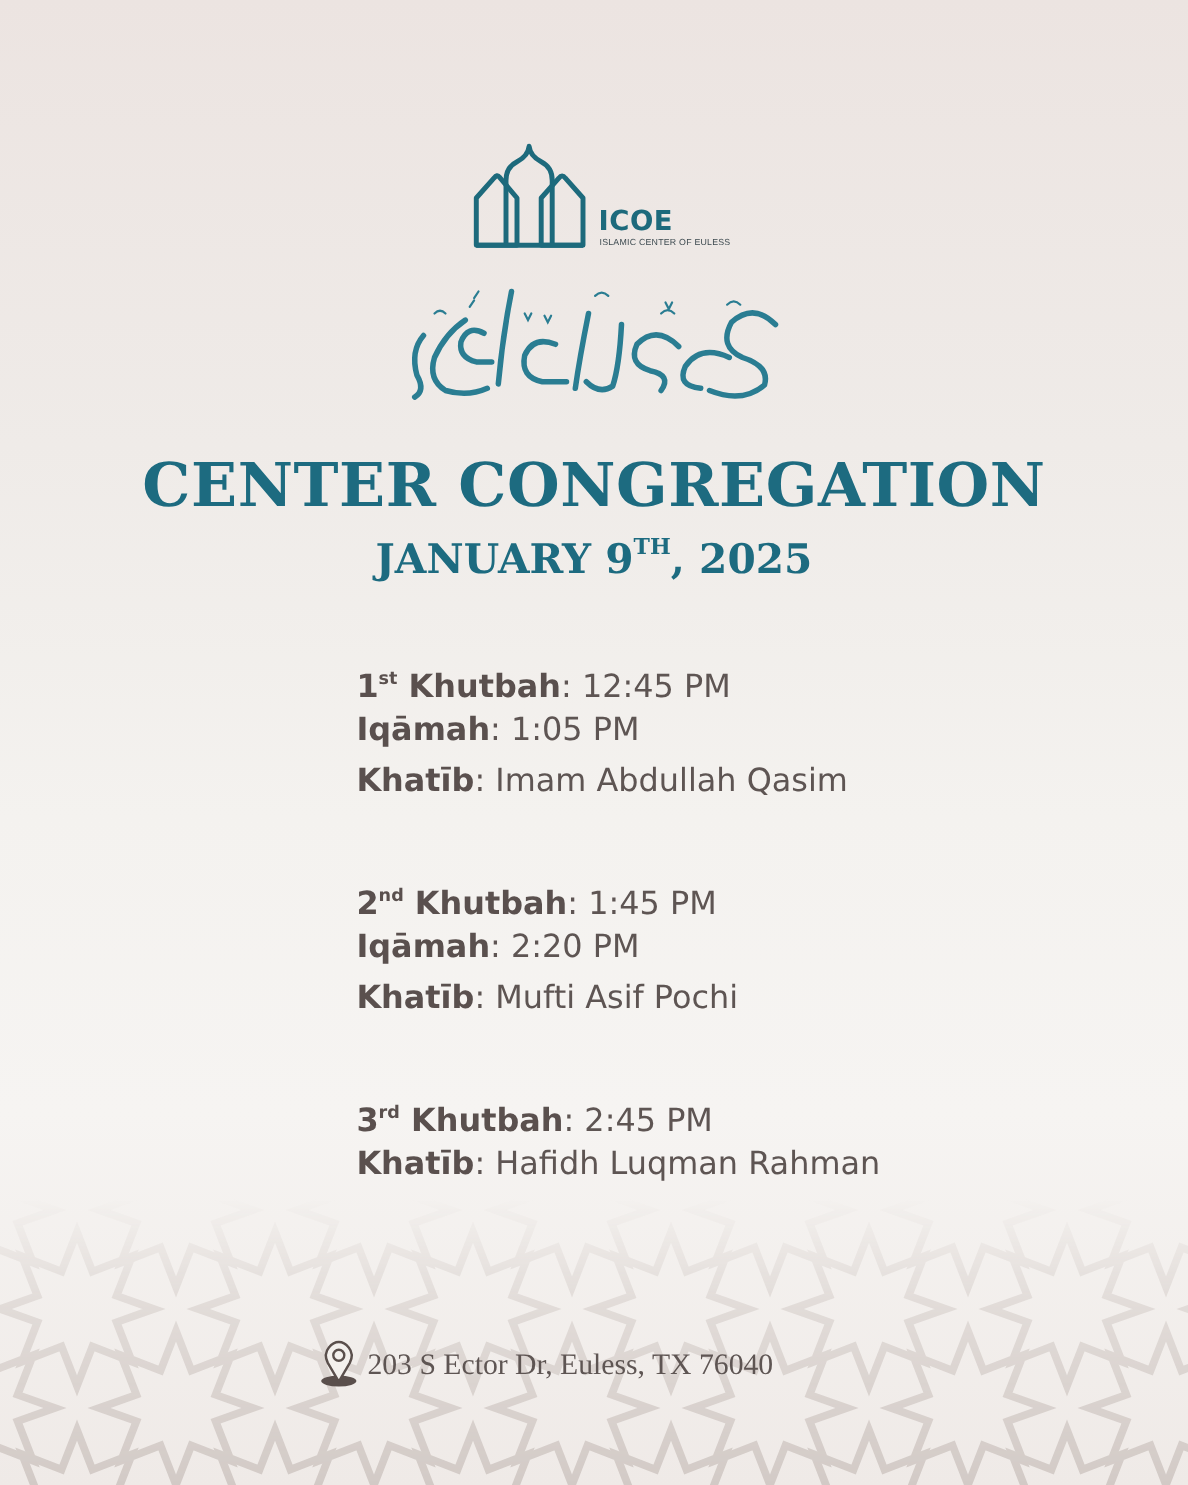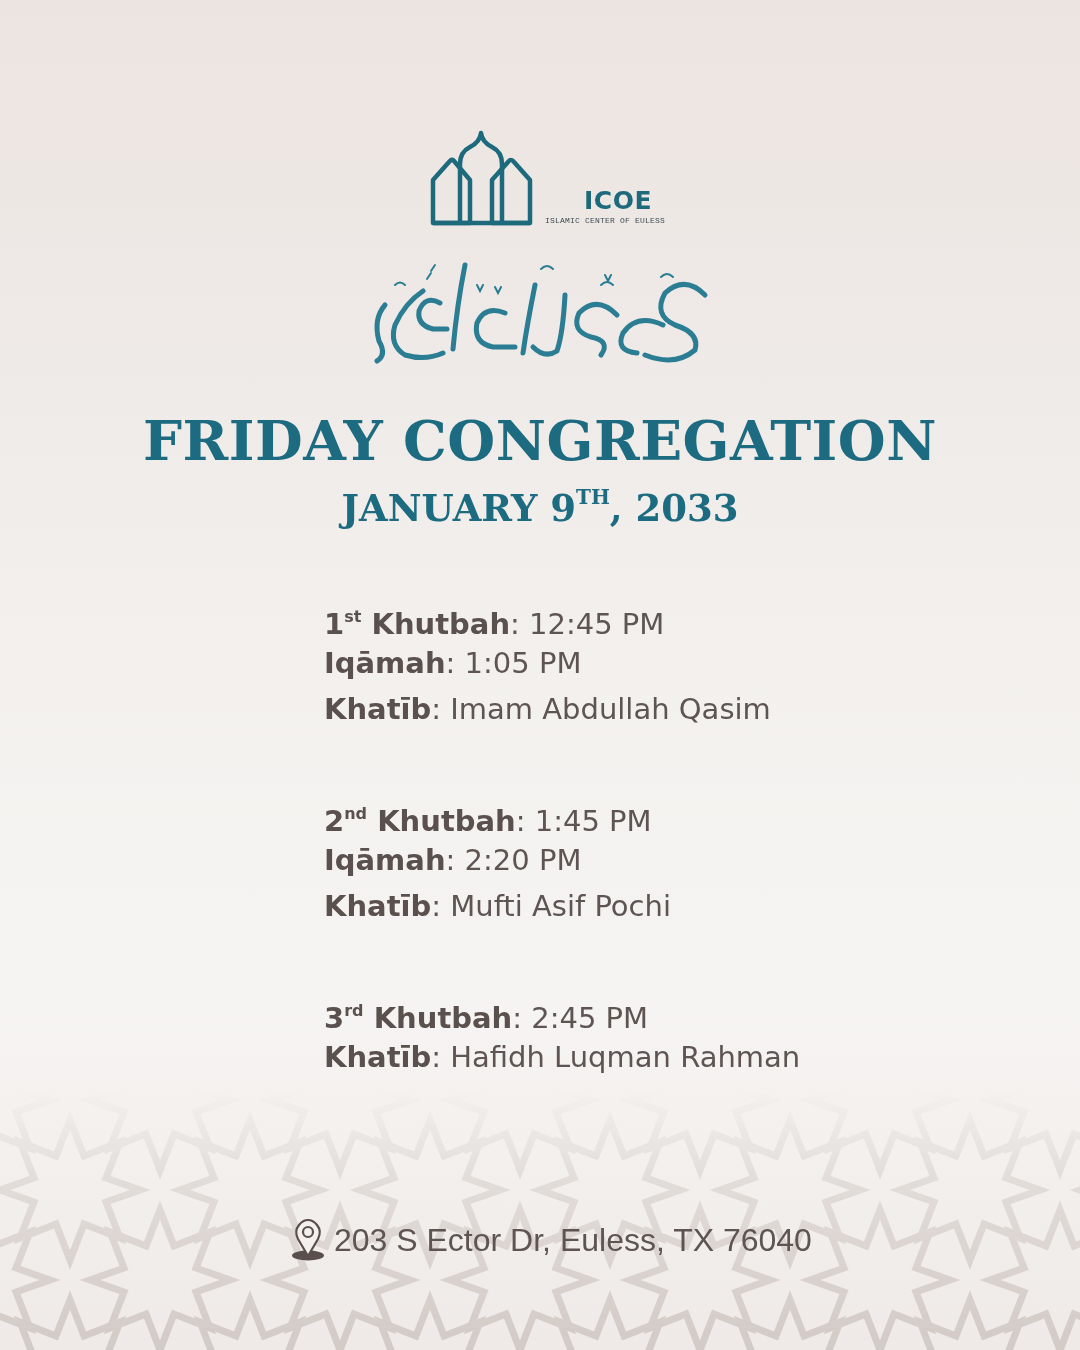--- a/index.html
+++ b/index.html
@@ -14,25 +14,25 @@
       -webkit-mask-image: linear-gradient(180deg, transparent 0%, rgba(0,0,0,0.5) 35%, #000 100%);
       mask-image: linear-gradient(180deg, transparent 0%, rgba(0,0,0,0.5) 35%, #000 100%);
     }
     .logo {
       position: absolute; left: 430px; top: 130px; width: 260px; height: 100px;
     }
     .logo-mark { position: absolute; left: 0; top: 0; }
     .logo-text {
       position: absolute; left: 114px; top: 56px;
       font-family: "DejaVu Sans", sans-serif; font-weight: bold;
-      color: #1d6a7c; font-size: 25px; letter-spacing: 0.5px; margin-left: 40px;
+      color: #1d6a7c; font-size: 25px; letter-spacing: 0.5px;
     }
     .logo-sub {
       position: absolute; left: 115px; top: 86px;
-      font-family: Liberation Mono, monospace; font-size: 8px; color: #3d4a50;
+      font-family: Liberation Sans, sans-serif; font-size: 8px; color: #3d4a50;
       letter-spacing: 0.2px; white-space: nowrap;
     }
     .calligraphy {
       position: absolute; left: 365px; top: 255px; width: 350px; height: 115px;
     }
     .title {
       position: absolute; left: 0; right: 0; top: 408px; text-align: center;
       font-family: "DejaVu Serif", "Liberation Serif", serif; font-weight: bold;
       color: #1d6b80; font-size: 55px; letter-spacing: 0.5px;
       transform: scaleX(1.0);
@@ -50,21 +50,21 @@
     .session { margin-bottom: 59px; }
     .line { height: 46px; line-height: 46px; white-space: nowrap; margin-left: 24px; }
     .label { font-weight: bold; color: #5a504e; }
     .label sup { font-size: 16px; vertical-align: 12px; }
     .address {
       position: absolute; left: 290px; top: 1218px; height: 44px;
       display: flex; align-items: center;
     }
     .address-text {
       margin-left: 8px;
-      font-family: Liberation Sans, sans-serif; font-size: 32px;
+      font-family: Liberation Serif, serif; font-size: 27px;
       color: #5e5553;
       text-align: right;
     }
   </style>
 </head>
 <body>
 
 <svg class="pattern" width="1080" height="260" viewBox="0 0 1080 260">
   <defs>
     <pattern id="stars" width="180" height="180" patternUnits="userSpaceOnUse" x="-20" y="10">
@@ -112,23 +112,23 @@
       <path d="M176,14 q6,-6 12,0"></path>
     <path d="M112,30 l3,6 l3,-6"></path>
       <path d="M130,32 l3,6 l3,-6"></path>
       <path d="M240,20 l3,6 l3,-6"></path>
     <path d="M30,30 q5,-5 10,0"></path>
       <path d="M62,24 l4,-6"></path>
       <path d="M66,16 l4,-6"></path>
   </g>
 </svg>
 
-<div class="title">FRIDAY CONGREGATION</div>
+<div class="title">CENTER CONGREGATION</div>
 
-<div class="date"><span>JANUARY 9</span><sup>TH</sup><span>, 2033</span></div>
+<div class="date"><span>JANUARY 9</span><sup>TH</sup><span>, 2025</span></div>
 
 <div class="schedule">
   <div class="session">
     <div class="line"><span class="label"><span>1</span><sup>st</sup> <span>Khutbah</span></span><span>: 12:45 PM</span></div>
     <div class="line"><span class="label">Iqāmah</span><span>: 1:05 PM</span></div>
     <div class="line"><span class="label">Khatīb</span><span>: Imam Abdullah Qasim</span></div>
   </div>
   <div class="session">
     <div class="line"><span class="label"><span>2</span><sup>nd</sup> <span>Khutbah</span></span><span>: 1:45 PM</span></div>
     <div class="line"><span class="label">Iqāmah</span><span>: 2:20 PM</span></div>

